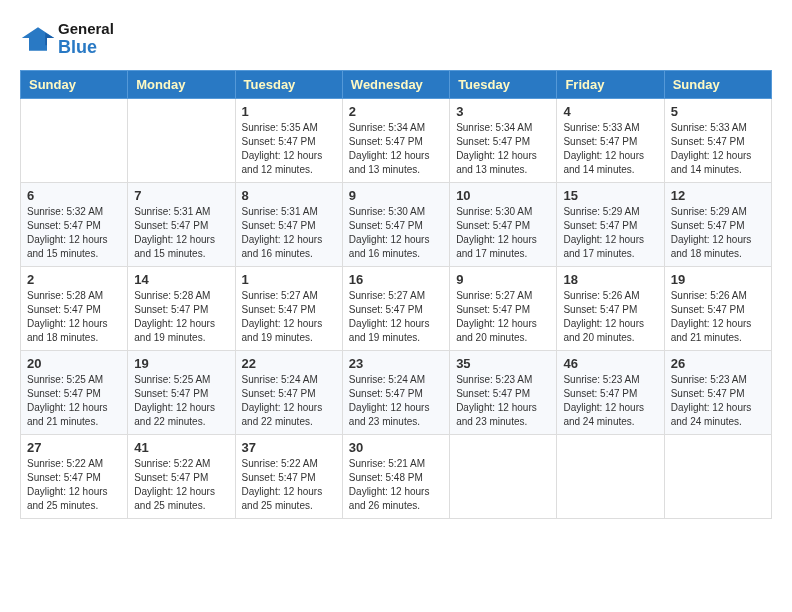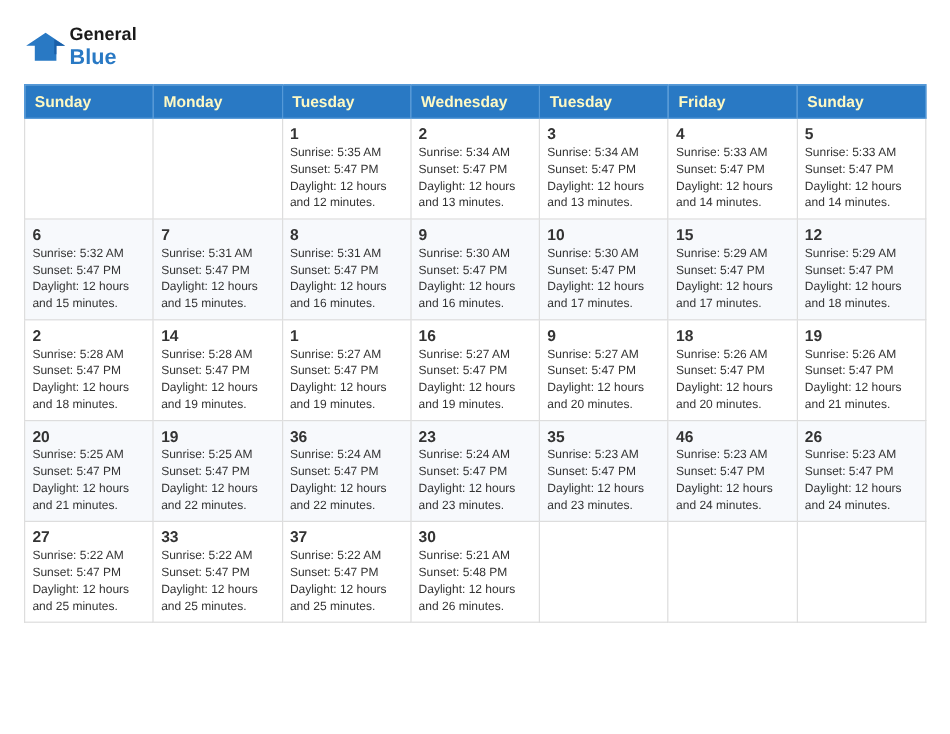--- a/index.html
+++ b/index.html
@@ -200,21 +200,21 @@
       <tr>
         <td>
           <span class="day-num">20</span>
           <div class="day-info">Sunrise: 5:25 AM<br>Sunset: 5:47 PM<br>Daylight: 12 hours and 21 minutes.</div>
         </td>
         <td>
           <span class="day-num">19</span>
           <div class="day-info">Sunrise: 5:25 AM<br>Sunset: 5:47 PM<br>Daylight: 12 hours and 22 minutes.</div>
         </td>
         <td>
-          <span class="day-num">36</span>
+          <span class="day-num">22</span>
           <div class="day-info">Sunrise: 5:24 AM<br>Sunset: 5:47 PM<br>Daylight: 12 hours and 22 minutes.</div>
         </td>
         <td>
           <span class="day-num">23</span>
           <div class="day-info">Sunrise: 5:24 AM<br>Sunset: 5:47 PM<br>Daylight: 12 hours and 23 minutes.</div>
         </td>
         <td>
           <span class="day-num">35</span>
           <div class="day-info">Sunrise: 5:23 AM<br>Sunset: 5:47 PM<br>Daylight: 12 hours and 23 minutes.</div>
         </td>
@@ -226,21 +226,21 @@
           <span class="day-num">26</span>
           <div class="day-info">Sunrise: 5:23 AM<br>Sunset: 5:47 PM<br>Daylight: 12 hours and 24 minutes.</div>
         </td>
       </tr>
       <tr>
         <td>
           <span class="day-num">27</span>
           <div class="day-info">Sunrise: 5:22 AM<br>Sunset: 5:47 PM<br>Daylight: 12 hours and 25 minutes.</div>
         </td>
         <td>
-          <span class="day-num">33</span>
+          <span class="day-num">41</span>
           <div class="day-info">Sunrise: 5:22 AM<br>Sunset: 5:47 PM<br>Daylight: 12 hours and 25 minutes.</div>
         </td>
         <td>
           <span class="day-num">37</span>
           <div class="day-info">Sunrise: 5:22 AM<br>Sunset: 5:47 PM<br>Daylight: 12 hours and 25 minutes.</div>
         </td>
         <td>
           <span class="day-num">30</span>
           <div class="day-info">Sunrise: 5:21 AM<br>Sunset: 5:48 PM<br>Daylight: 12 hours and 26 minutes.</div>
         </td>

